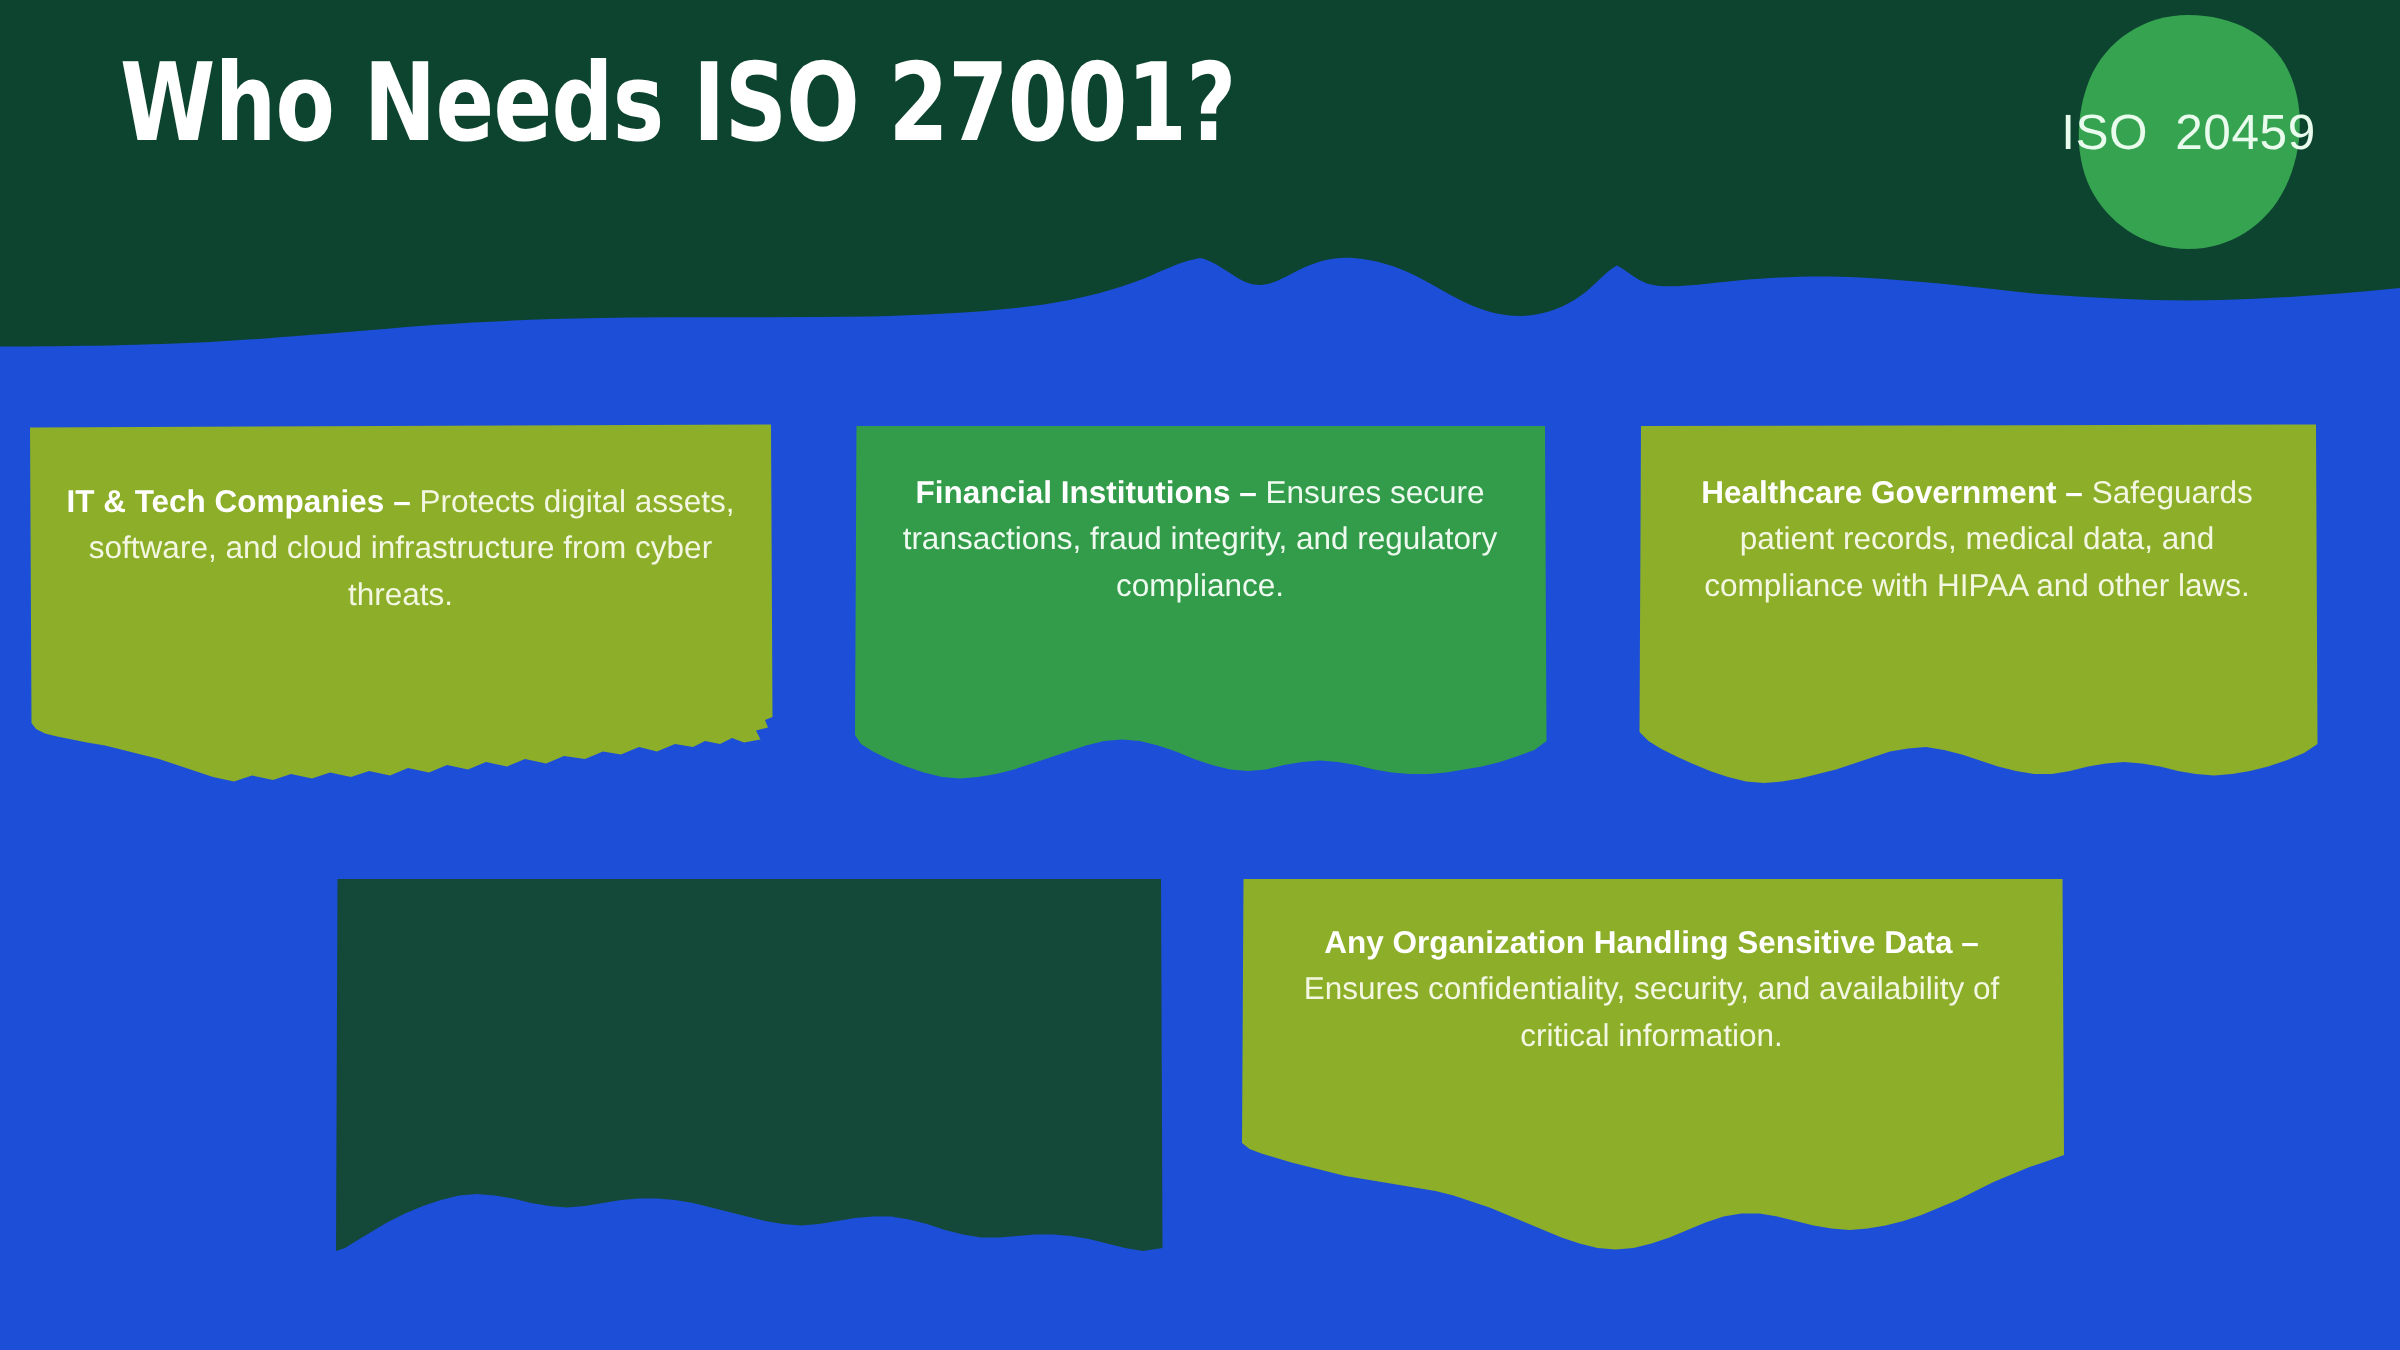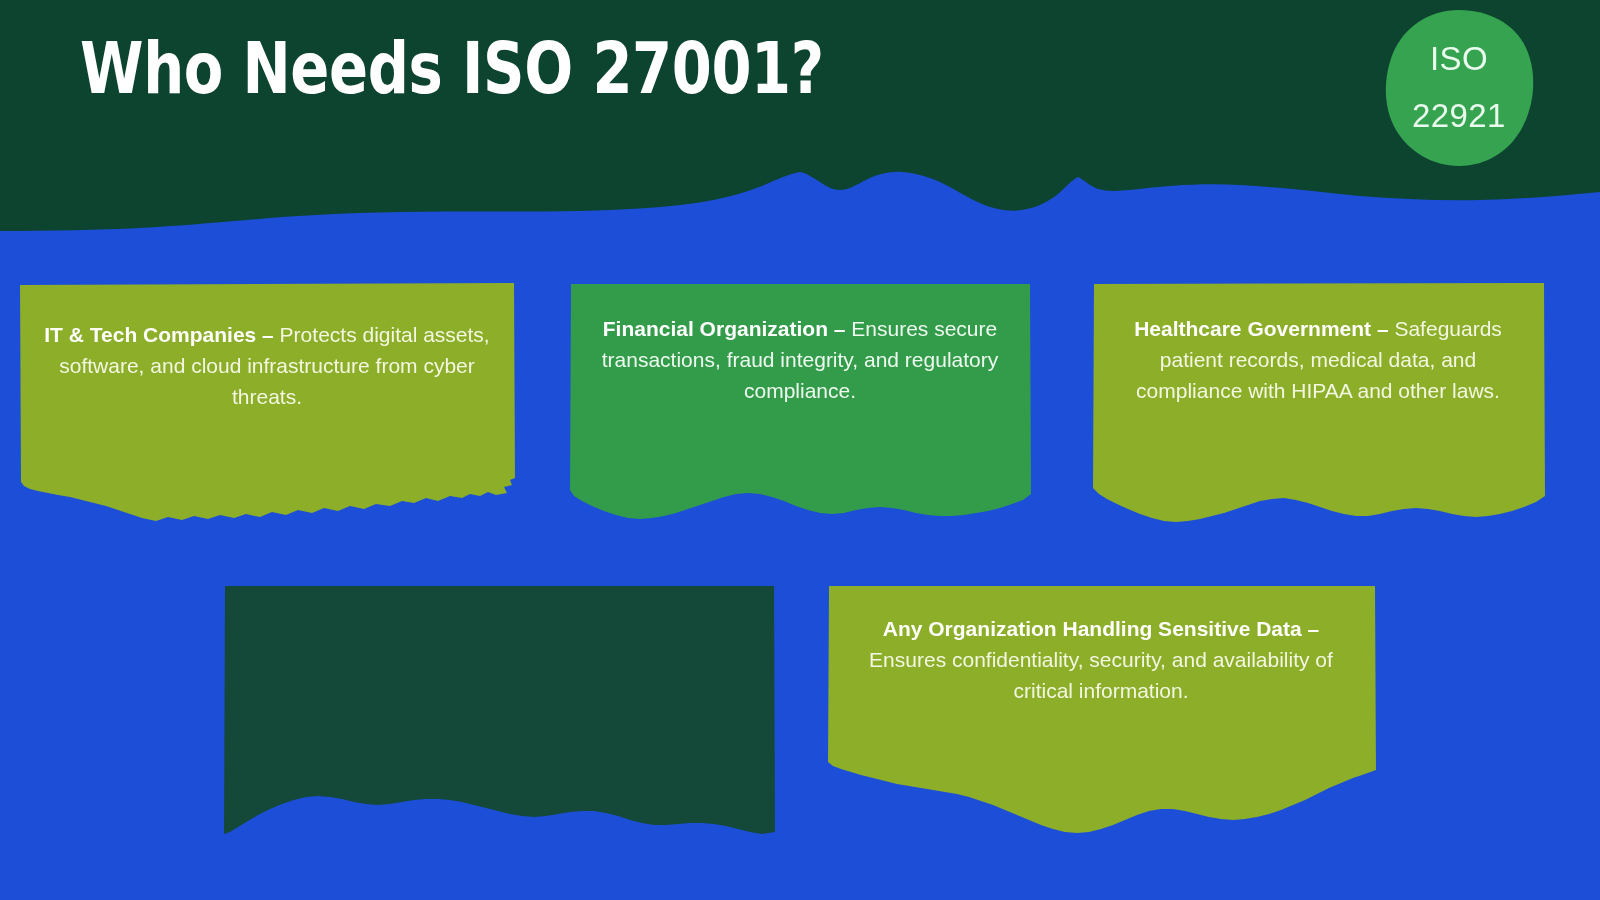--- a/index.html
+++ b/index.html
@@ -59,21 +59,20 @@
     height: 160px;
   }
   .iso-badge svg { position: absolute; left: 0; top: 0; display: block; }
   .iso-badge-text {
     position: absolute;
     left: 0;
     top: 0;
     width: 152px;
     height: 160px;
     display: flex;
-    flex-direction: column;
     align-items: center;
     justify-content: center;
     gap: 18px;
     color: #e9fbec;
     font-size: 33px;
     line-height: 1.18;
     font-weight: 400;
     letter-spacing: 0.4px;
   }
 
@@ -160,21 +159,21 @@
         <path d="M76,2
              C106,2 132,16 143,40
              C154,64 152,94 140,118
              C128,142 104,158 76,158
              C50,158 26,144 13,122
              C0,100 0,70 10,45
              C21,19 46,2 76,2 Z" fill="#36a351"></path>
       </svg>
       <div class="iso-badge-text">
         <span>ISO</span>
-        <span>22921</span>
+        <span>20459</span>
       </div>
     </div>
   </div>
 
   <div class="card olive" id="card-1">
     <svg class="card-shape" width="498" height="258" viewBox="0 0 498 258" preserveAspectRatio="none">
       <path d="M2,3 L496,1 L497,196 L492,198 L494,203 L486,205 L489,211 L478,213
            L470,210 L462,214 L452,212 L444,216 L432,214 L420,219 L408,216
            L396,221 L384,219 L372,224 L358,222 L346,227 L332,224 L320,229
            L306,226 L294,231 L280,228 L268,233 L254,230 L242,235 L228,232
@@ -190,21 +189,21 @@
   <div class="card mid" id="card-2">
     <svg class="card-shape" width="464" height="250" viewBox="0 0 464 250" preserveAspectRatio="none">
       <path d="M3,2 L462,2 L463,212 L455,218 L444,222 L432,226 L420,229 L408,231
            L396,233 L384,234 L372,234 L360,233 L348,231 L336,228 L324,226
            L312,225 L300,226 L288,228 L276,231 L264,232 L252,231 L240,228
            L228,224 L216,219 L204,215 L192,212 L180,211 L168,212 L156,215
            L144,219 L132,223 L120,227 L108,231 L96,234 L84,236 L72,237
            L60,236 L48,233 L36,229 L24,224 L14,219 L6,214 L2,208 Z" fill="#339c4a"></path>
     </svg>
     <div class="card-text">
-      <b>Financial Organization –</b><span> Ensures secure transactions, fraud integrity, and regulatory compliance.</span>
+      <b>Financial Institutions –</b><span> Ensures secure transactions, fraud integrity, and regulatory compliance.</span>
     </div>
   </div>
 
   <div class="card olive" id="card-3">
     <svg class="card-shape" width="456" height="258" viewBox="0 0 456 258" preserveAspectRatio="none">
       <path d="M4,2 L454,1 L455,214 L446,220 L434,225 L422,229 L410,232 L398,234
            L386,235 L374,234 L362,232 L350,229 L338,227 L326,226 L314,227
            L302,229 L290,232 L278,234 L266,234 L254,232 L242,229 L230,225
            L218,221 L206,218 L194,216 L182,217 L170,219 L158,223 L146,227
            L134,231 L122,234 L110,237 L98,239 L86,240 L74,239 L62,236

